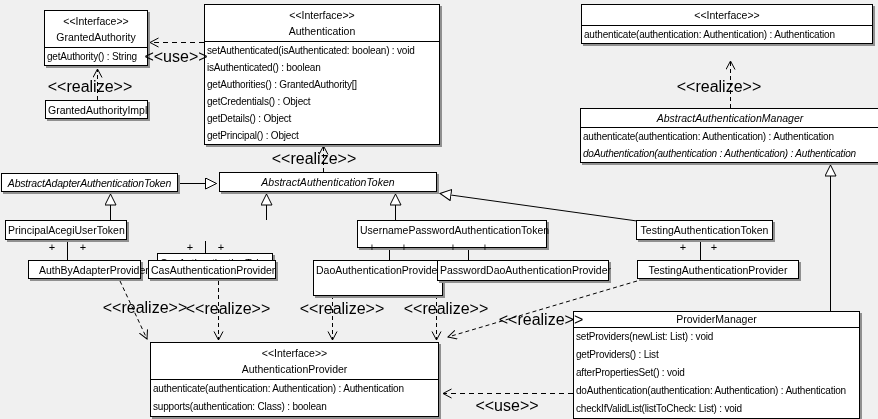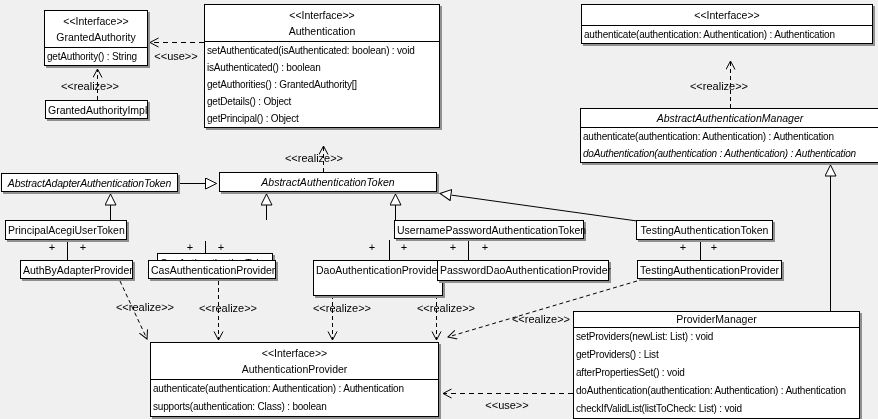--- a/index.html
+++ b/index.html
@@ -16,21 +16,21 @@
   }
   .hd{text-align:center;padding:2px 2px;}
   .st,.nm{line-height:16px;}
   .one .nm{line-height:inherit;padding:0 2px;}
   .one{text-align:center;}
   .bd{border-top:1px solid var(--line);}
   .m{line-height:17px;padding:0 1px 0 2px;font-size:10px;letter-spacing:-0.2px;}
   .bd18 .m{line-height:18px;}
   .it{font-style:italic;}
   .lbl{
-    position:absolute;z-index:2;font-size:11px;color:#000;white-space:nowrap;
+    position:absolute;z-index:2;font-size:16px;color:#000;white-space:nowrap;
     transform:translateX(-50%);line-height:11px;
   }
   .plus{
     position:absolute;z-index:2;font-size:11px;color:#000;
     transform:translateX(-50%);line-height:10px;
   }
 </style>
 </head>
 <body>
 
@@ -88,20 +88,21 @@
 
   <div class="cls" style="left:204px;top:4px;width:236px;">
     <div class="hd">
       <div class="st">&lt;&lt;Interface&gt;&gt;</div>
       <div class="nm">Authentication</div>
     </div>
     <div class="bd">
       <div class="m">setAuthenticated(isAuthenticated: boolean) : void</div>
       <div class="m">isAuthenticated() : boolean</div>
       <div class="m">getAuthorities() : GrantedAuthority[]</div>
+      <div class="m">getCredentials() : Object</div>
       <div class="m">getDetails() : Object</div>
       <div class="m">getPrincipal() : Object</div>
     </div>
   </div>
 
   <div class="cls" style="left:581px;top:4px;width:292px;">
     <div class="hd">
       <div class="st">&lt;&lt;Interface&gt;&gt;</div>
     </div>
     <div class="bd">
@@ -126,40 +127,40 @@
   <div class="cls one" style="left:219px;top:172px;width:218px;height:20px;line-height:19px;">
     <div class="nm it">AbstractAuthenticationToken</div>
   </div>
 
   <div class="cls one" style="left:5px;top:220px;width:122px;height:20px;line-height:19px;">
     <div class="nm">PrincipalAcegiUserToken</div>
   </div>
   <div class="cls one" style="left:157px;top:220px;width:116px;height:20px;line-height:19px;margin-top:33px;">
     <div class="nm">CasAuthenticationToken</div>
   </div>
-  <div class="cls one" style="left:357px;top:220px;width:190px;height:19px;line-height:18px;margin-left:37px;">
+  <div class="cls one" style="left:357px;top:220px;width:190px;height:28px;line-height:18px;">
     <div class="nm">UsernamePasswordAuthenticationToken</div>
   </div>
   <div class="cls one" style="left:636px;top:220px;width:137px;height:20px;line-height:19px;">
     <div class="nm">TestingAuthenticationToken</div>
   </div>
 
-  <div class="cls one" style="left:20px;top:260px;width:113px;height:19px;line-height:18px;">
+  <div class="cls one" style="left:28px;top:260px;width:113px;height:19px;line-height:18px;padding-left:8px;">
     <div class="nm">AuthByAdapterProvider</div>
   </div>
   <div class="cls one" style="left:148px;top:260px;width:128px;height:19px;line-height:18px;">
     <div class="nm">CasAuthenticationProvider</div>
   </div>
   <div class="cls one" style="left:313px;top:260px;width:130px;height:36px;line-height:18px;">
     <div class="nm">DaoAuthenticationProvider</div>
   </div>
   <div class="cls one" style="left:437px;top:260px;width:172px;height:21px;line-height:18px;">
     <div class="nm">PasswordDaoAuthenticationProvider</div>
   </div>
-  <div class="cls one" style="left:637px;top:260px;width:145px;height:19px;line-height:18px;text-align:right;">
+  <div class="cls one" style="left:637px;top:260px;width:162px;height:19px;line-height:18px;">
     <div class="nm">TestingAuthenticationProvider</div>
   </div>
 
   <div class="cls" style="left:150px;top:342px;width:289px;">
     <div class="hd">
       <div class="st">&lt;&lt;Interface&gt;&gt;</div>
       <div class="nm">AuthenticationProvider</div>
     </div>
     <div class="bd bd18">
       <div class="m">authenticate(authentication: Authentication) : Authentication</div>

